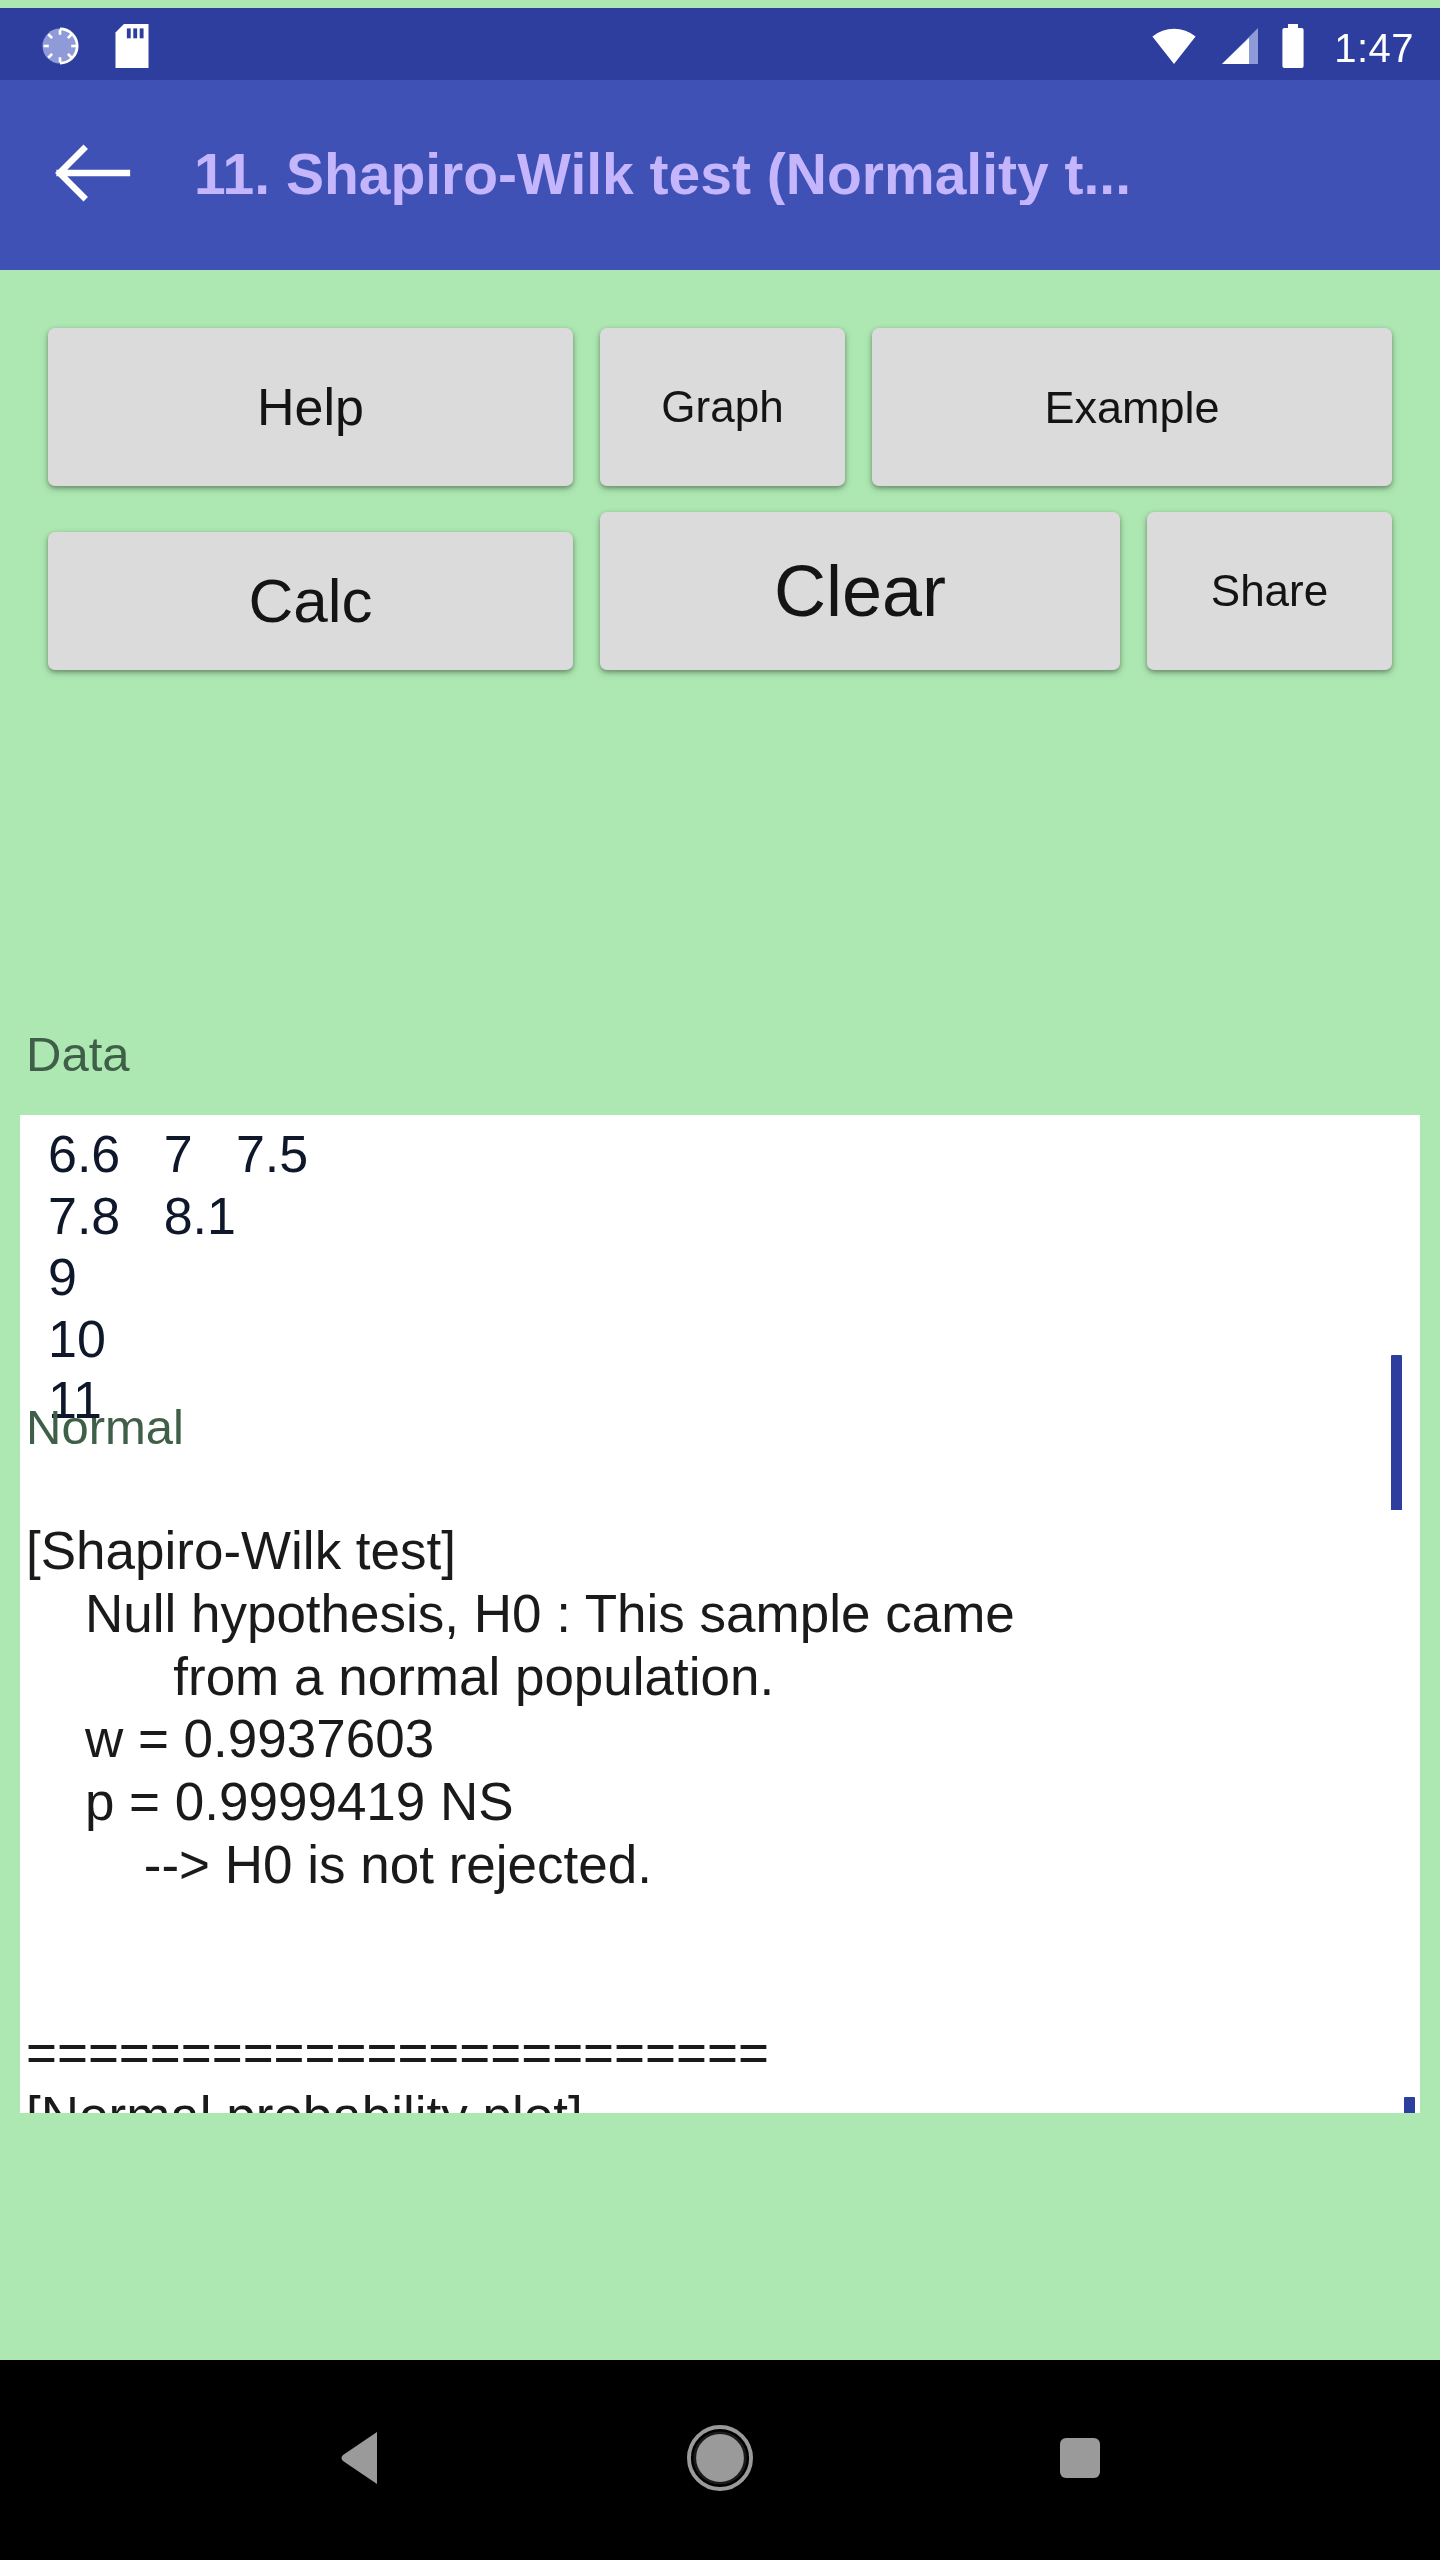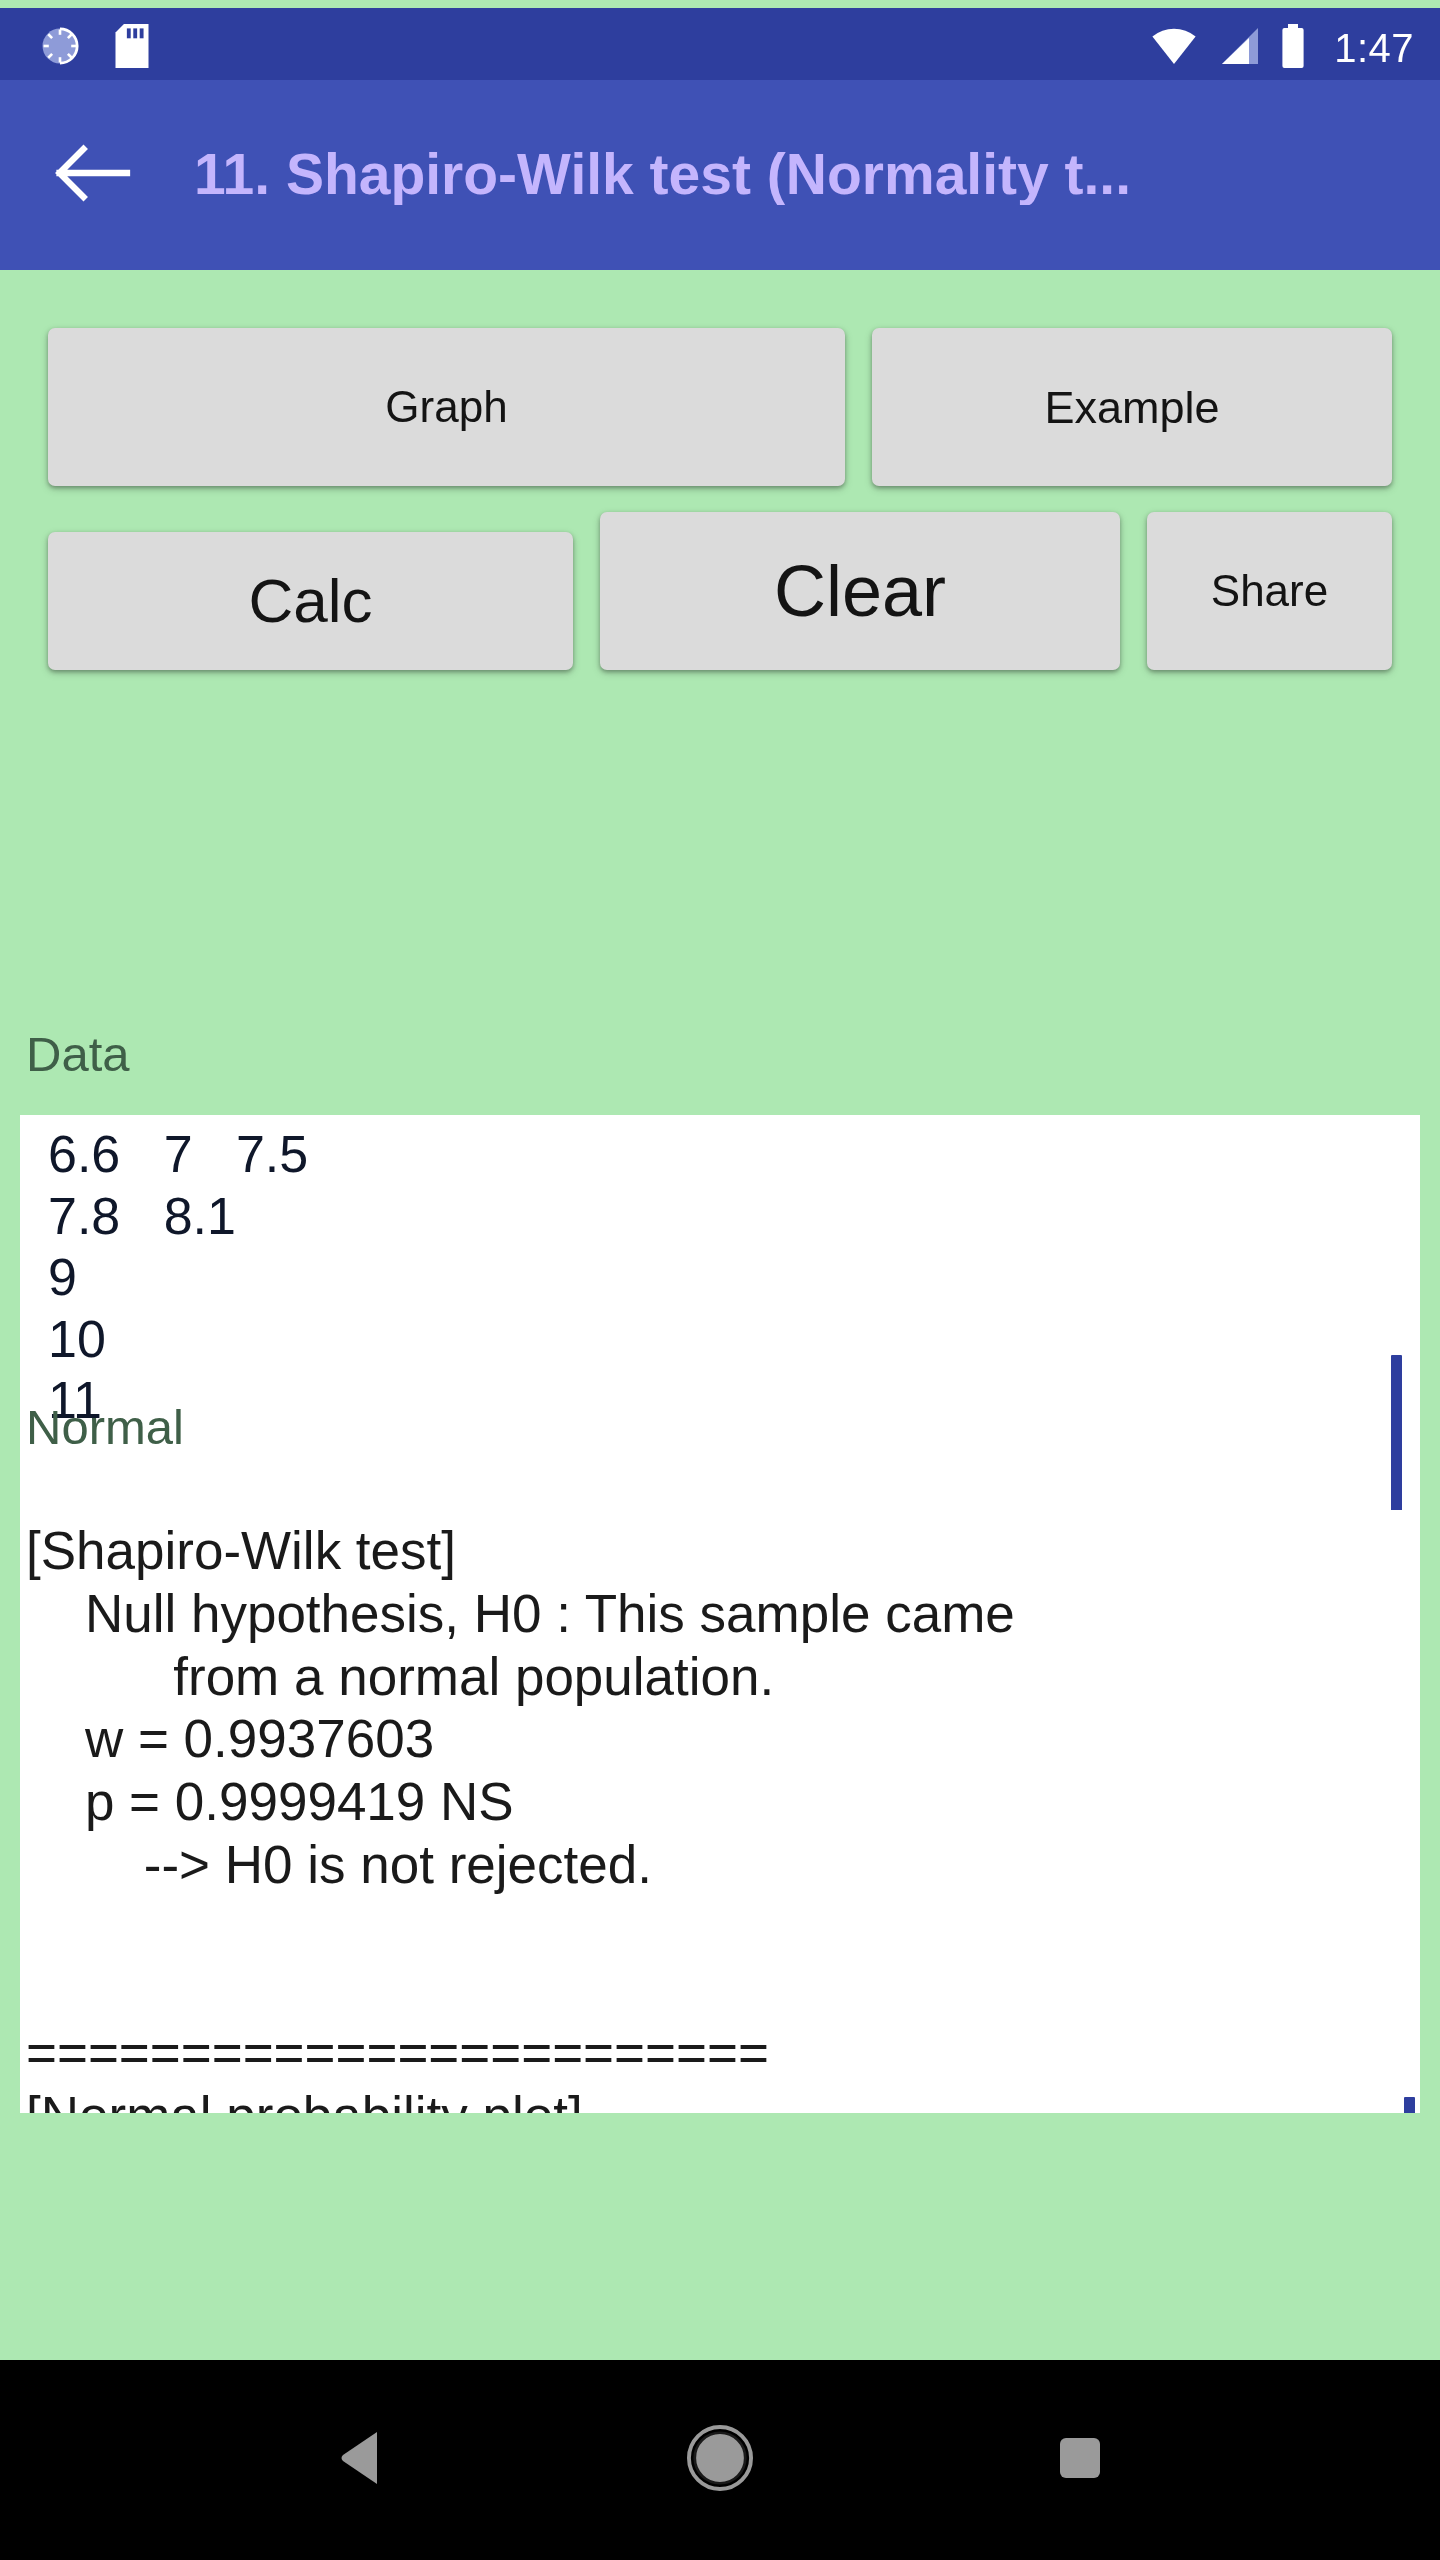--- a/index.html
+++ b/index.html
@@ -297,20 +297,21 @@
           <path d="M9.5 2 L1.5 10 L9.5 18 M1.5 10 H24" fill="none" stroke="#FFFFFF" stroke-width="2.1" stroke-linecap="square"></path>
         </svg>
       </span>
     </div>
     <div class="app-title">11. Shapiro-Wilk test (Normality t...</div>
   </div>
 
   <div class="content">
 
     <div class="btn-row row1">
+      <button class="mbtn wide t-help">Help</button>
       <button class="mbtn narrow t-graph">Graph</button>
       <button class="mbtn wide2 t-example">Example</button>
     </div>
 
     <div class="btn-row row2">
       <button class="mbtn wide t-calc">Calc</button>
       <button class="mbtn wide2 t-clear">Clear</button>
       <button class="mbtn narrow t-share">Share</button>
     </div>
 

